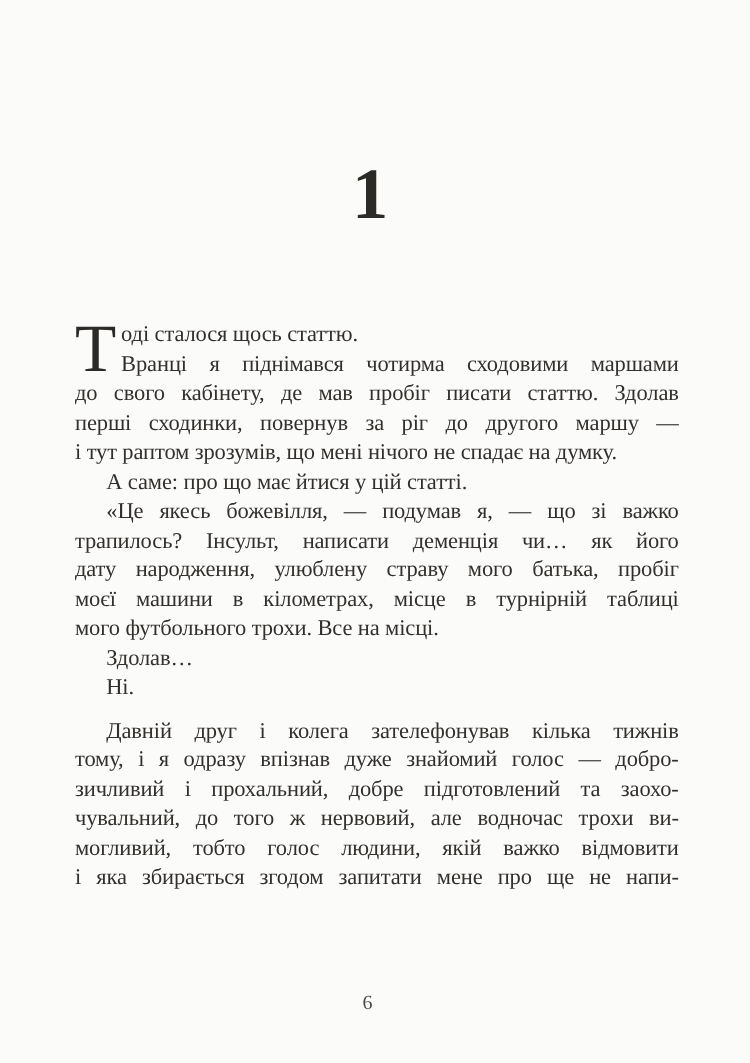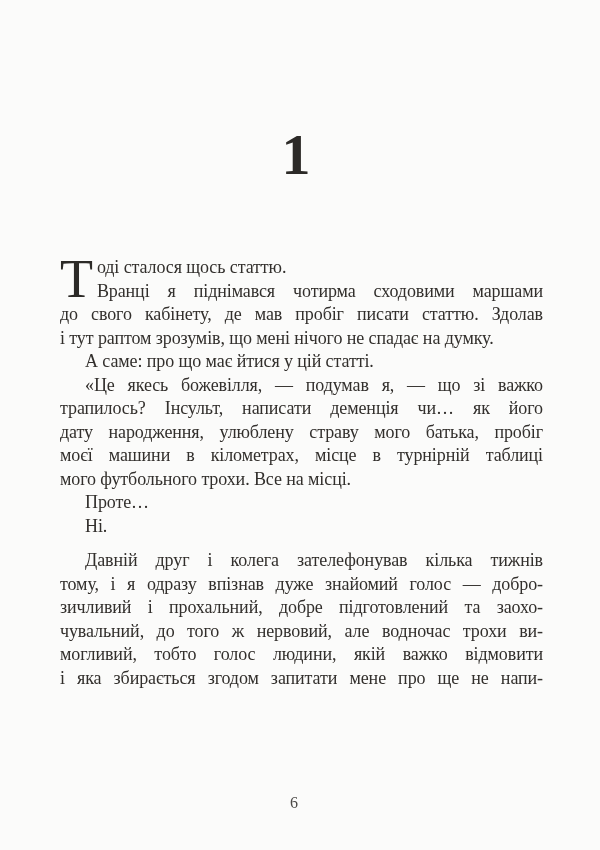--- a/index.html
+++ b/index.html
@@ -83,37 +83,38 @@
   <div class="body-text">
 
     <div class="para opening">
       <span class="dropcap">Т</span>
     <div class="line first last">оді сталося щось статтю.</div>
       </div>
 
     <div class="para">
         <div class="line first">Вранці я піднімався чотирма сходовими маршами</div>
         <div class="line">до свого кабінету, де мав пробіг писати статтю. Здолав</div>
+        <div class="line">перші сходинки, повернув за ріг до другого маршу —</div>
         <div class="line last">і тут раптом зрозумів, що мені нічого не спадає на думку.</div>
       </div>
 
     <div class="para indent">
         <div class="line first last">А саме: про що має йтися у цій статті.</div>
       </div>
 
     <div class="para indent">
         <div class="line first">«Це якесь божевілля, — подумав я, — що зі важко</div>
         <div class="line">трапилось? Інсульт, написати деменція чи… як його</div>
         <div class="line">дату народження, улюблену страву мого батька, пробіг</div>
         <div class="line">моєї машини в кілометрах, місце в турнірній таблиці</div>
         <div class="line last">мого футбольного трохи. Все на місці.</div>
       </div>
 
     <div class="para indent">
-        <div class="line first last">Проте…</div>
+        <div class="line first last">Здолав…</div>
       </div>
 
     <div class="para indent">
         <div class="line first last">Ні.</div>
       </div>
 
     <div class="para indent section-gap">
         <div class="line first">Давній друг і колега зателефонував кілька тижнів</div>
         <div class="line">тому, і я одразу впізнав дуже знайомий голос — добро-</div>
         <div class="line">зичливий і прохальний, добре підготовлений та заохо-</div>

